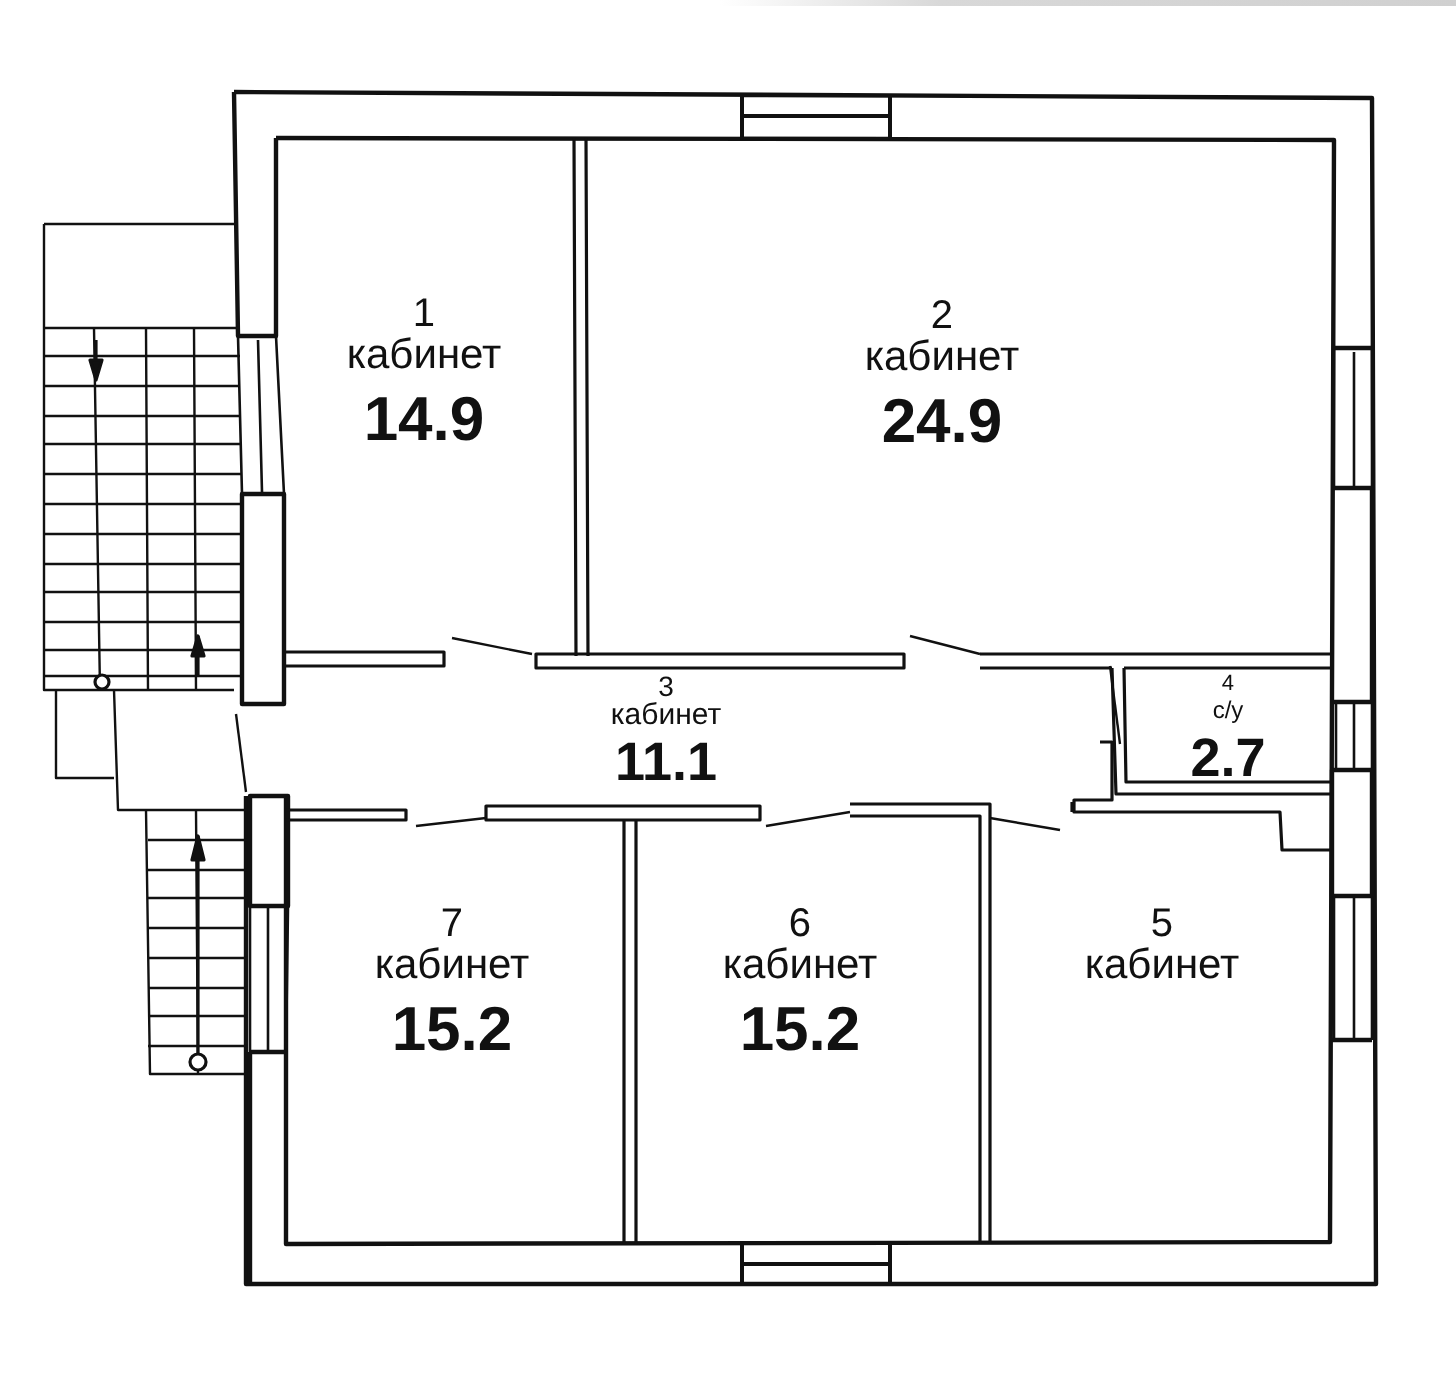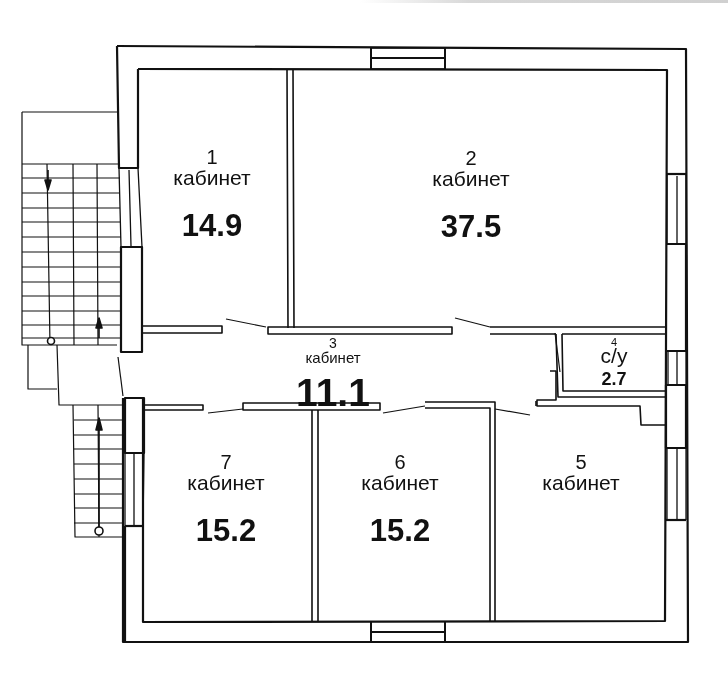--- a/index.html
+++ b/index.html
@@ -2,27 +2,27 @@
 <html><head>
 <meta charset="utf-8">
 <style>
   html, body { margin: 0; padding: 0; background: #ffffff; }
   body { width: 728px; height: 700px; position: relative; overflow: hidden; font-family: "Liberation Sans", sans-serif; }
   .topbar { position: absolute; left: 360px; top: 0; width: 368px; height: 3px; background: linear-gradient(to right, #ffffff, #d8d8d8 30%, #d0d0d0); }
   svg.plan { position: absolute; left: 0; top: 0; }
   .label { position: absolute; text-align: center; color: #111; transform: translateX(-50%); white-space: nowrap; }
   .num { font-size: 20px; line-height: 20px; }
   .name { font-size: 21px; line-height: 22px; text-align: center; }
-  .area { font-size: 31px; font-weight: bold; line-height: 34px; margin-top: 20px; }
+  .area { font-size: 31px; font-weight: bold; line-height: 34px; margin-top: 4px; }
   .small .num { font-size: 11px; line-height: 11px; }
-  .small .name { font-size: 21px; line-height: 15px; }
-  .small .area { font-size: 18px; line-height: 28px; margin-top: 2px; }
+  .small .name { font-size: 12px; line-height: 15px; }
+  .small .area { font-size: 27px; line-height: 28px; margin-top: 2px; }
   .mid .num { font-size: 14px; line-height: 14px; }
   .mid .name { font-size: 15px; line-height: 16px; }
-  .mid .area { font-size: 39px; line-height: 30px; margin-top: 12px; text-align: right; }
+  .mid .area { font-size: 27px; line-height: 30px; margin-top: 0; }
 </style>
 </head>
 <body>
 
 <div class="topbar"></div>
 
 <svg class="plan" width="728" height="700" viewBox="0 0 728 700" fill="none" stroke="#111" stroke-linejoin="round">
 
   <g stroke-width="2.2">
     <path d="M117 46 L686 49 L688 642 L123 642 L123 398"></path>
@@ -103,21 +103,21 @@
 
 <div class="label" style="left:212px; top:147px;">
   <div class="num">1</div>
   <div class="name">кабинет</div>
   <div class="area">14.9</div>
 </div>
 
 <div class="label" style="left:471px; top:148px;">
   <div class="num">2</div>
   <div class="name">кабинет</div>
-  <div class="area">37.5</div>
+  <div class="area">24.9</div>
 </div>
 
 <div class="label mid" style="left:333px; top:336px;">
   <div class="num">3</div>
   <div class="name">кабинет</div>
   <div class="area">11.1</div>
 </div>
 
 <div class="label small" style="left:614px; top:337px;">
   <div class="num">4</div>

